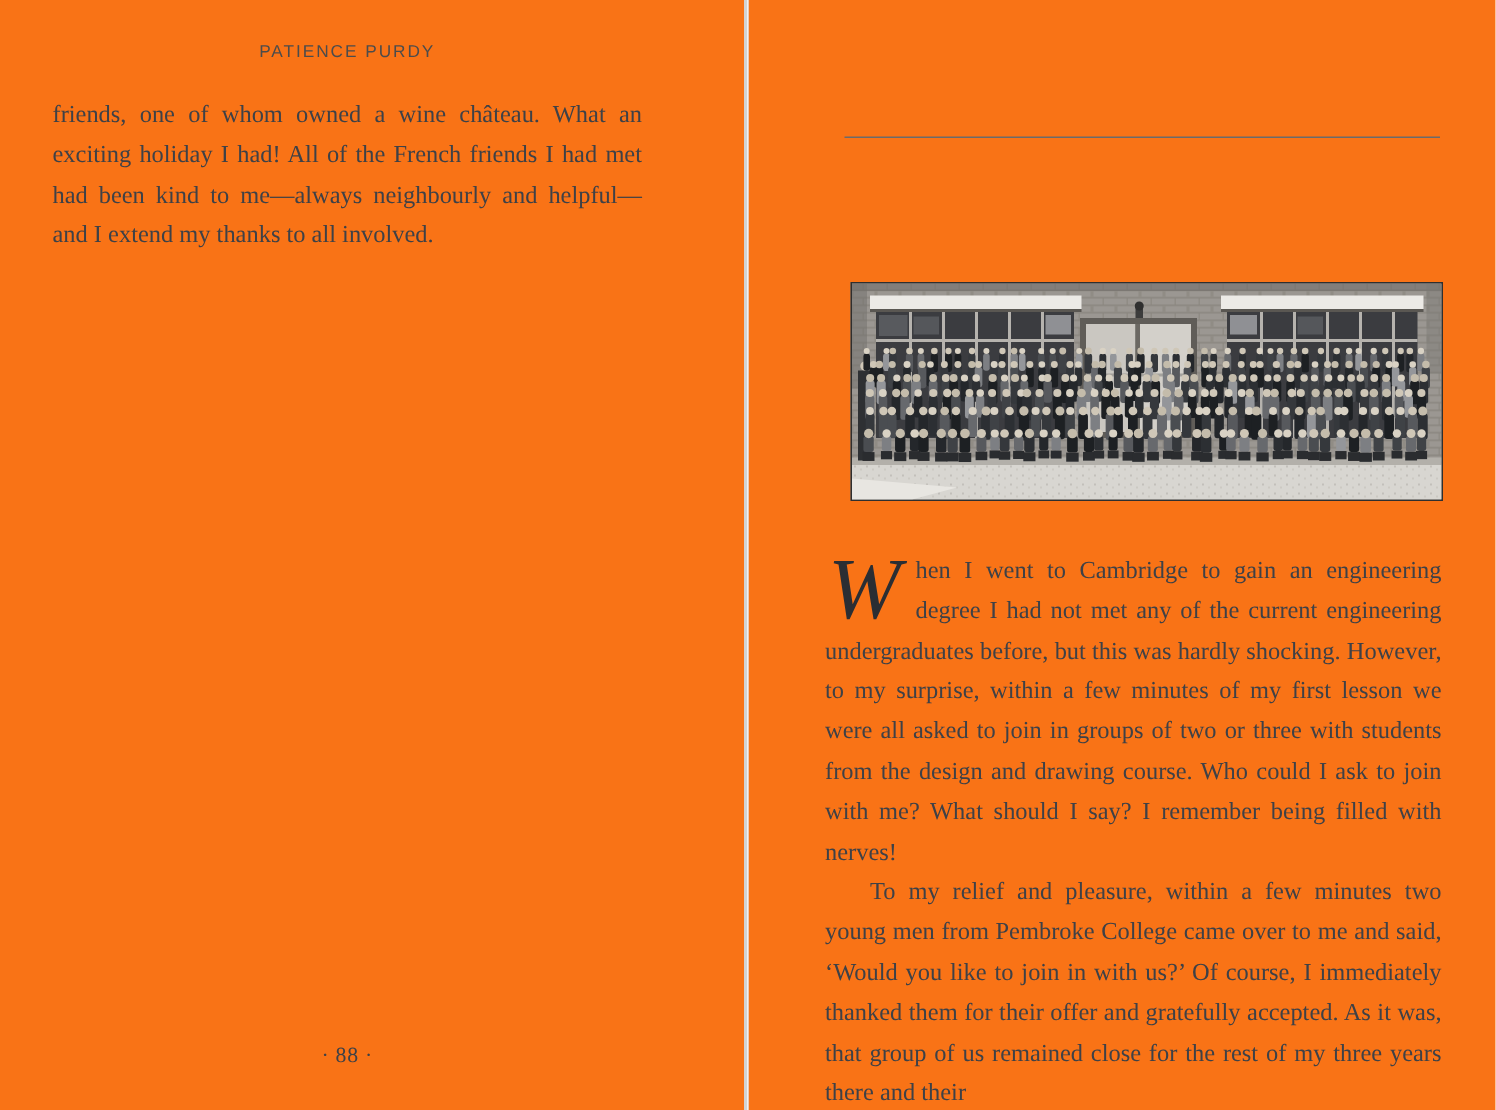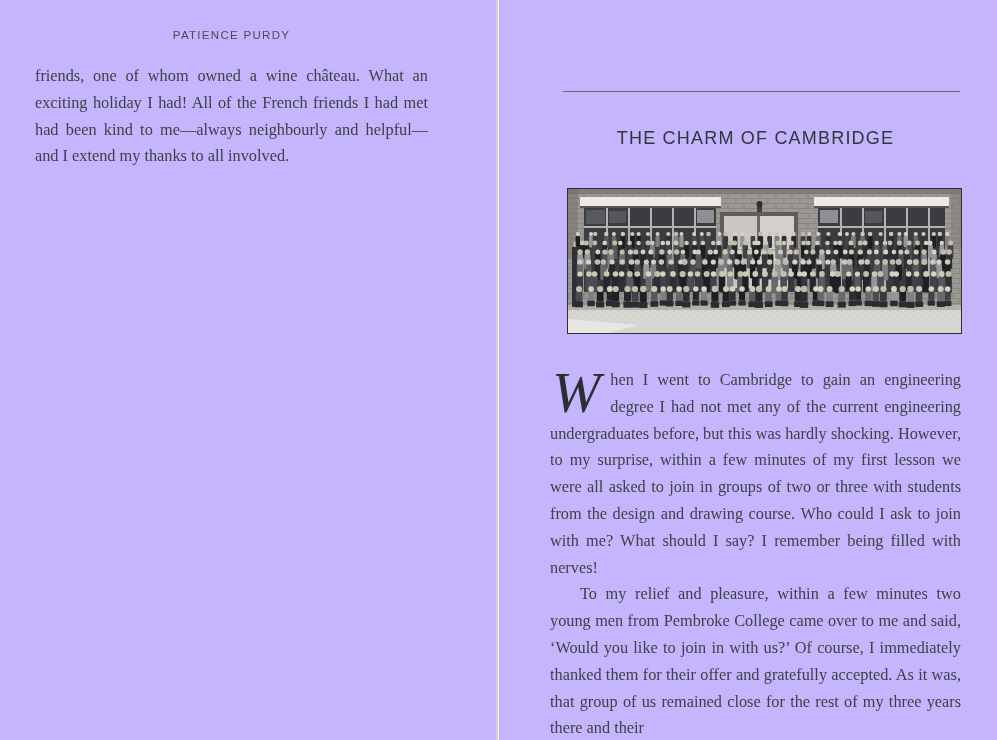--- a/index.html
+++ b/index.html
@@ -1,19 +1,19 @@
 <!DOCTYPE html>
 <html><head>
 <meta charset="utf-8">
 <style>
   html,body{margin:0;padding:0;background:#ffffff;}
   .spread{
     position:relative;
     width:997px;height:740px;
-    background:#c4b5fd;
+    background:#f97316;
     overflow:hidden;
     font-family:"Liberation Serif", serif;
   }
   .page{position:absolute;top:0;height:740px;}
   .page.left{left:0;width:496px;}
   .page.right{left:499px;width:498px;}
   .gutter{
     position:absolute;top:0;left:496px;width:2px;height:740px;
     background:#d3d3d3;border-right:1px solid #f1f1f1;
   }
@@ -78,27 +78,27 @@
   }
 </style>
 </head>
 <body>
 
 <div class="spread">
 
   <section class="page left">
     <header class="running-header">PATIENCE PURDY</header>
     <p class="body-copy left-body">friends, one of whom owned a wine château. What an exciting holiday I had! All of the French friends I had met had been kind to me—always neighbourly and helpful—and I extend my thanks to all involved.</p>
+    <footer class="page-number">· 88 ·</footer>
   </section>
 
   <div class="gutter"></div>
 
   <section class="page right">
     <hr class="chapter-rule">
-    <h1 class="chapter-title">THE CHARM OF CAMBRIDGE</h1>
 
     <figure class="photo" role="img" aria-label="Black-and-white group photograph of a large class of students in suits, standing and seated in rows in front of a brick building with two large windows and central double doors">
       <svg viewBox="0 0 393 144" width="393" height="144" aria-hidden="true">
         <defs>
           <pattern id="bricks" width="16" height="10" patternUnits="userSpaceOnUse">
             <rect width="16" height="10" fill="#9b9792"></rect>
             <rect y="4" width="16" height="1" fill="#8a867f"></rect>
             <rect y="9" width="16" height="1" fill="#8a867f"></rect>
             <rect x="7" y="0" width="1" height="4" fill="#908c85"></rect>
             <rect x="0" y="5" width="1" height="4" fill="#908c85"></rect>

